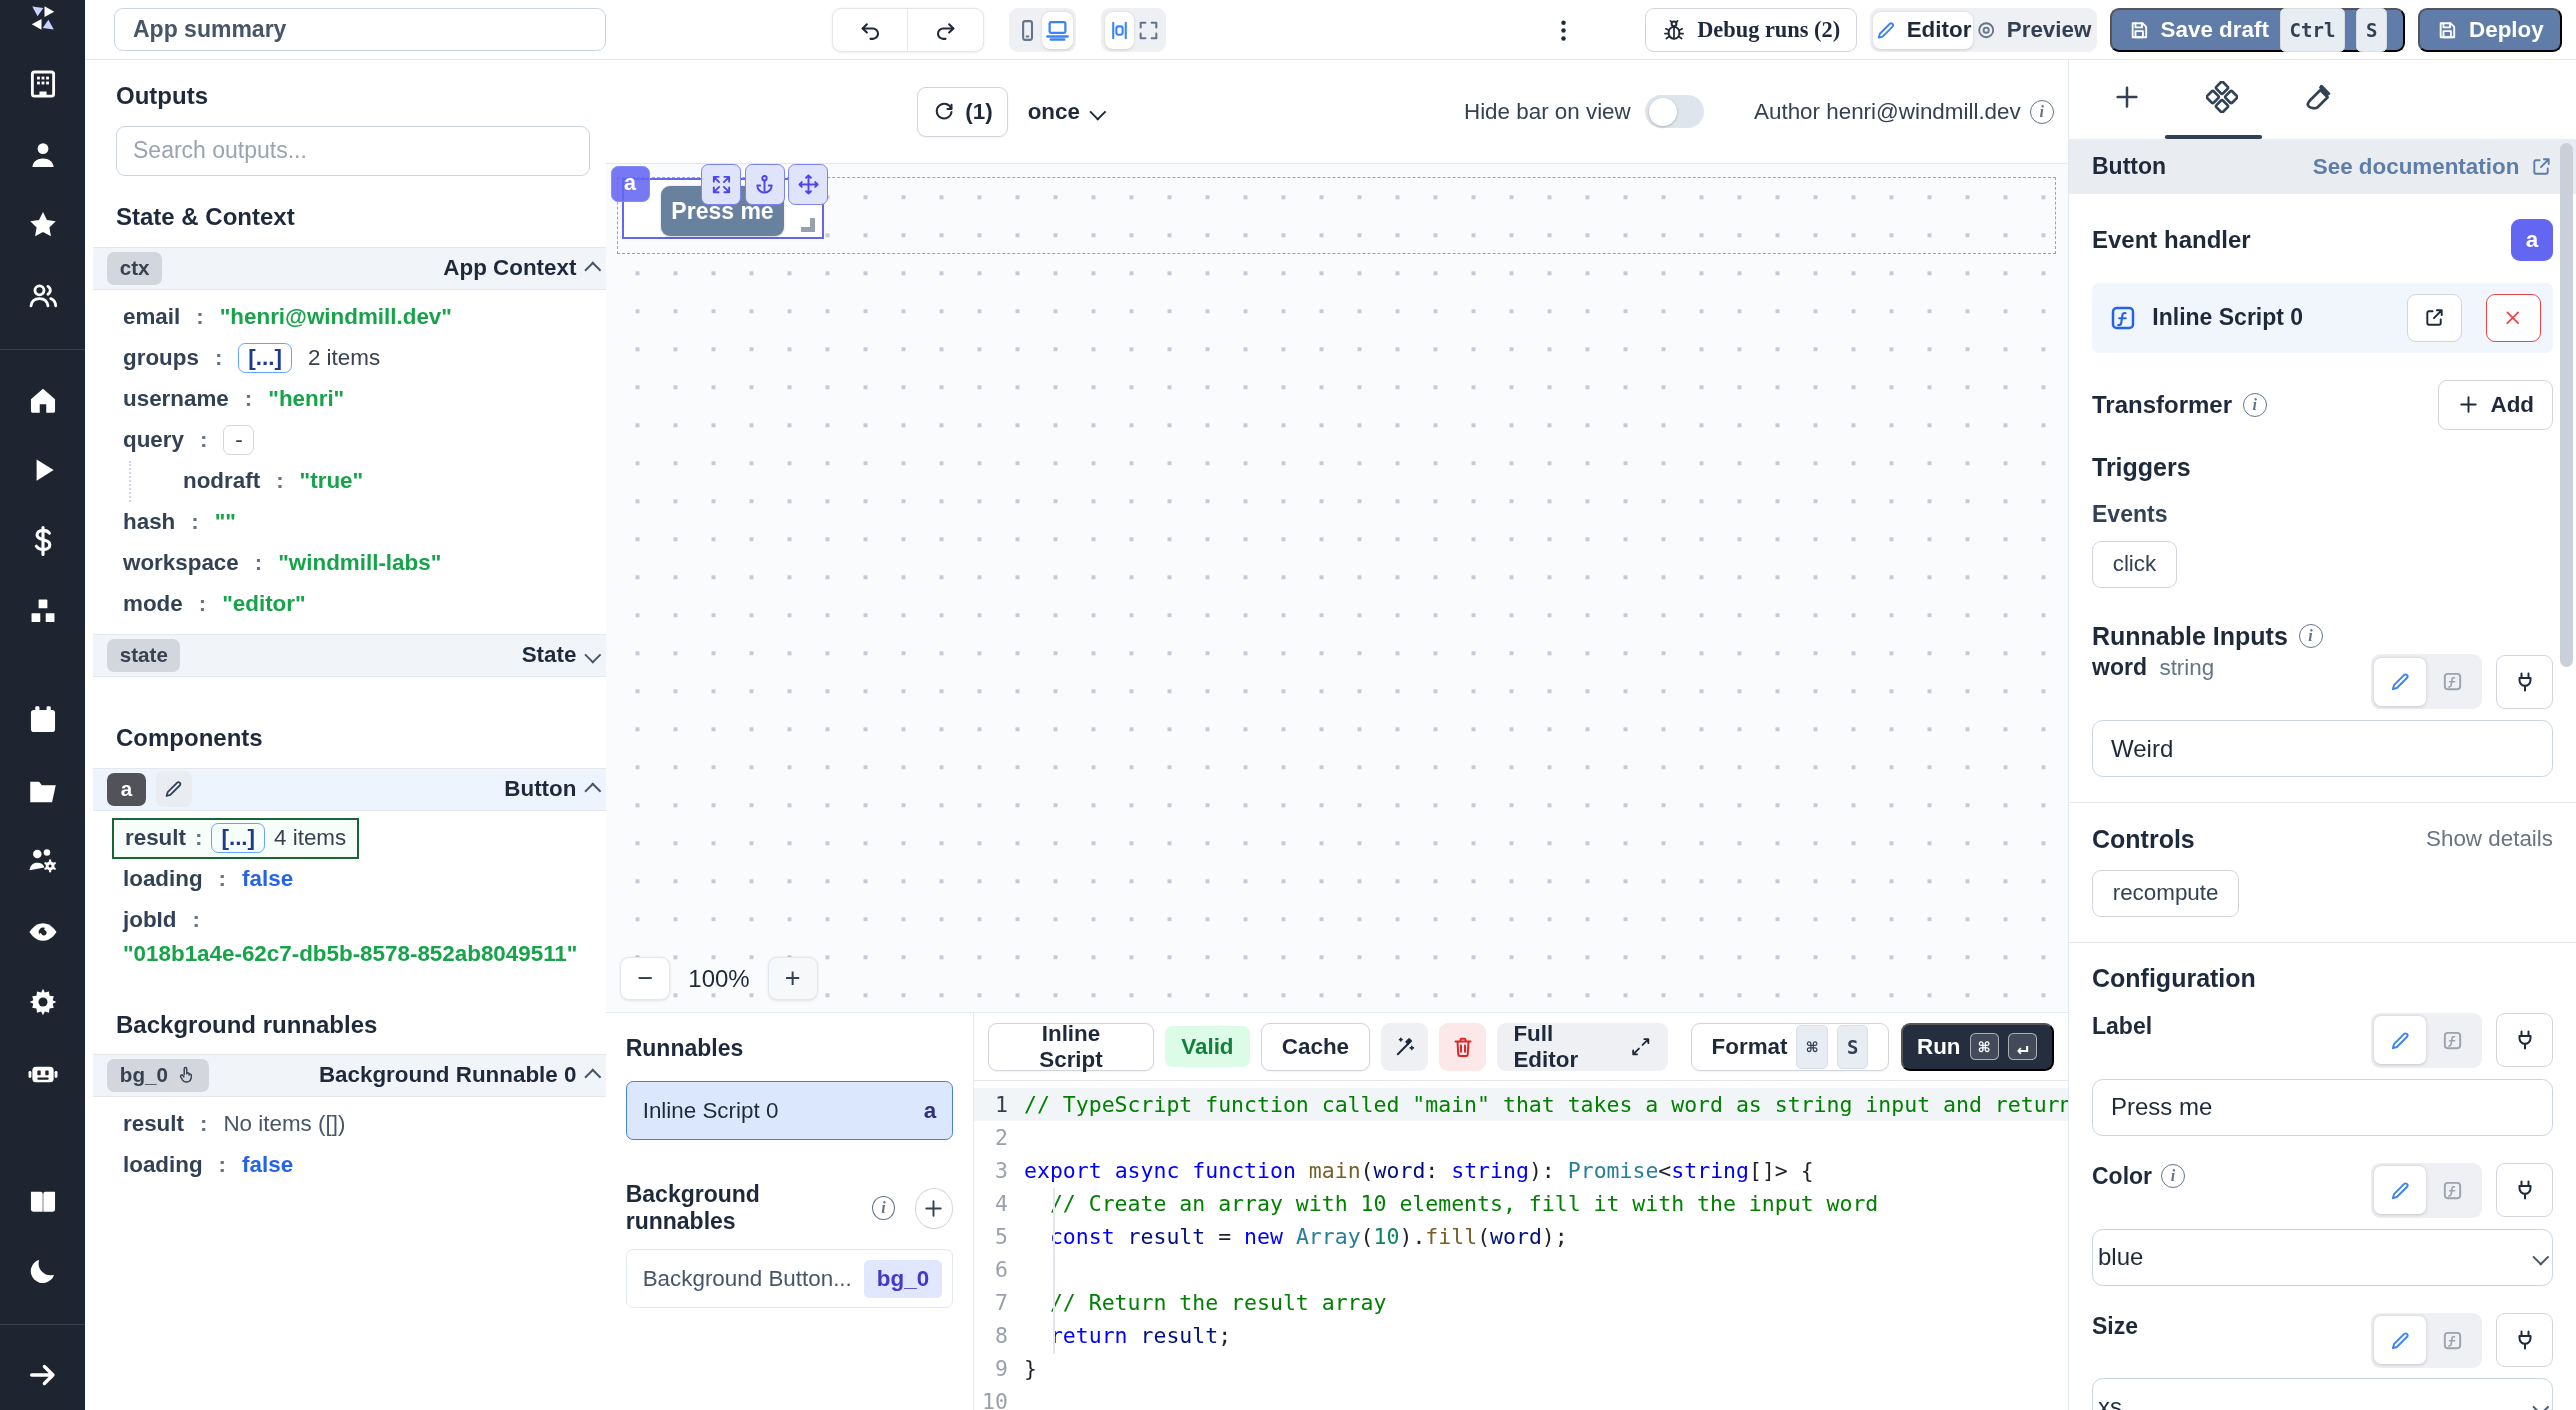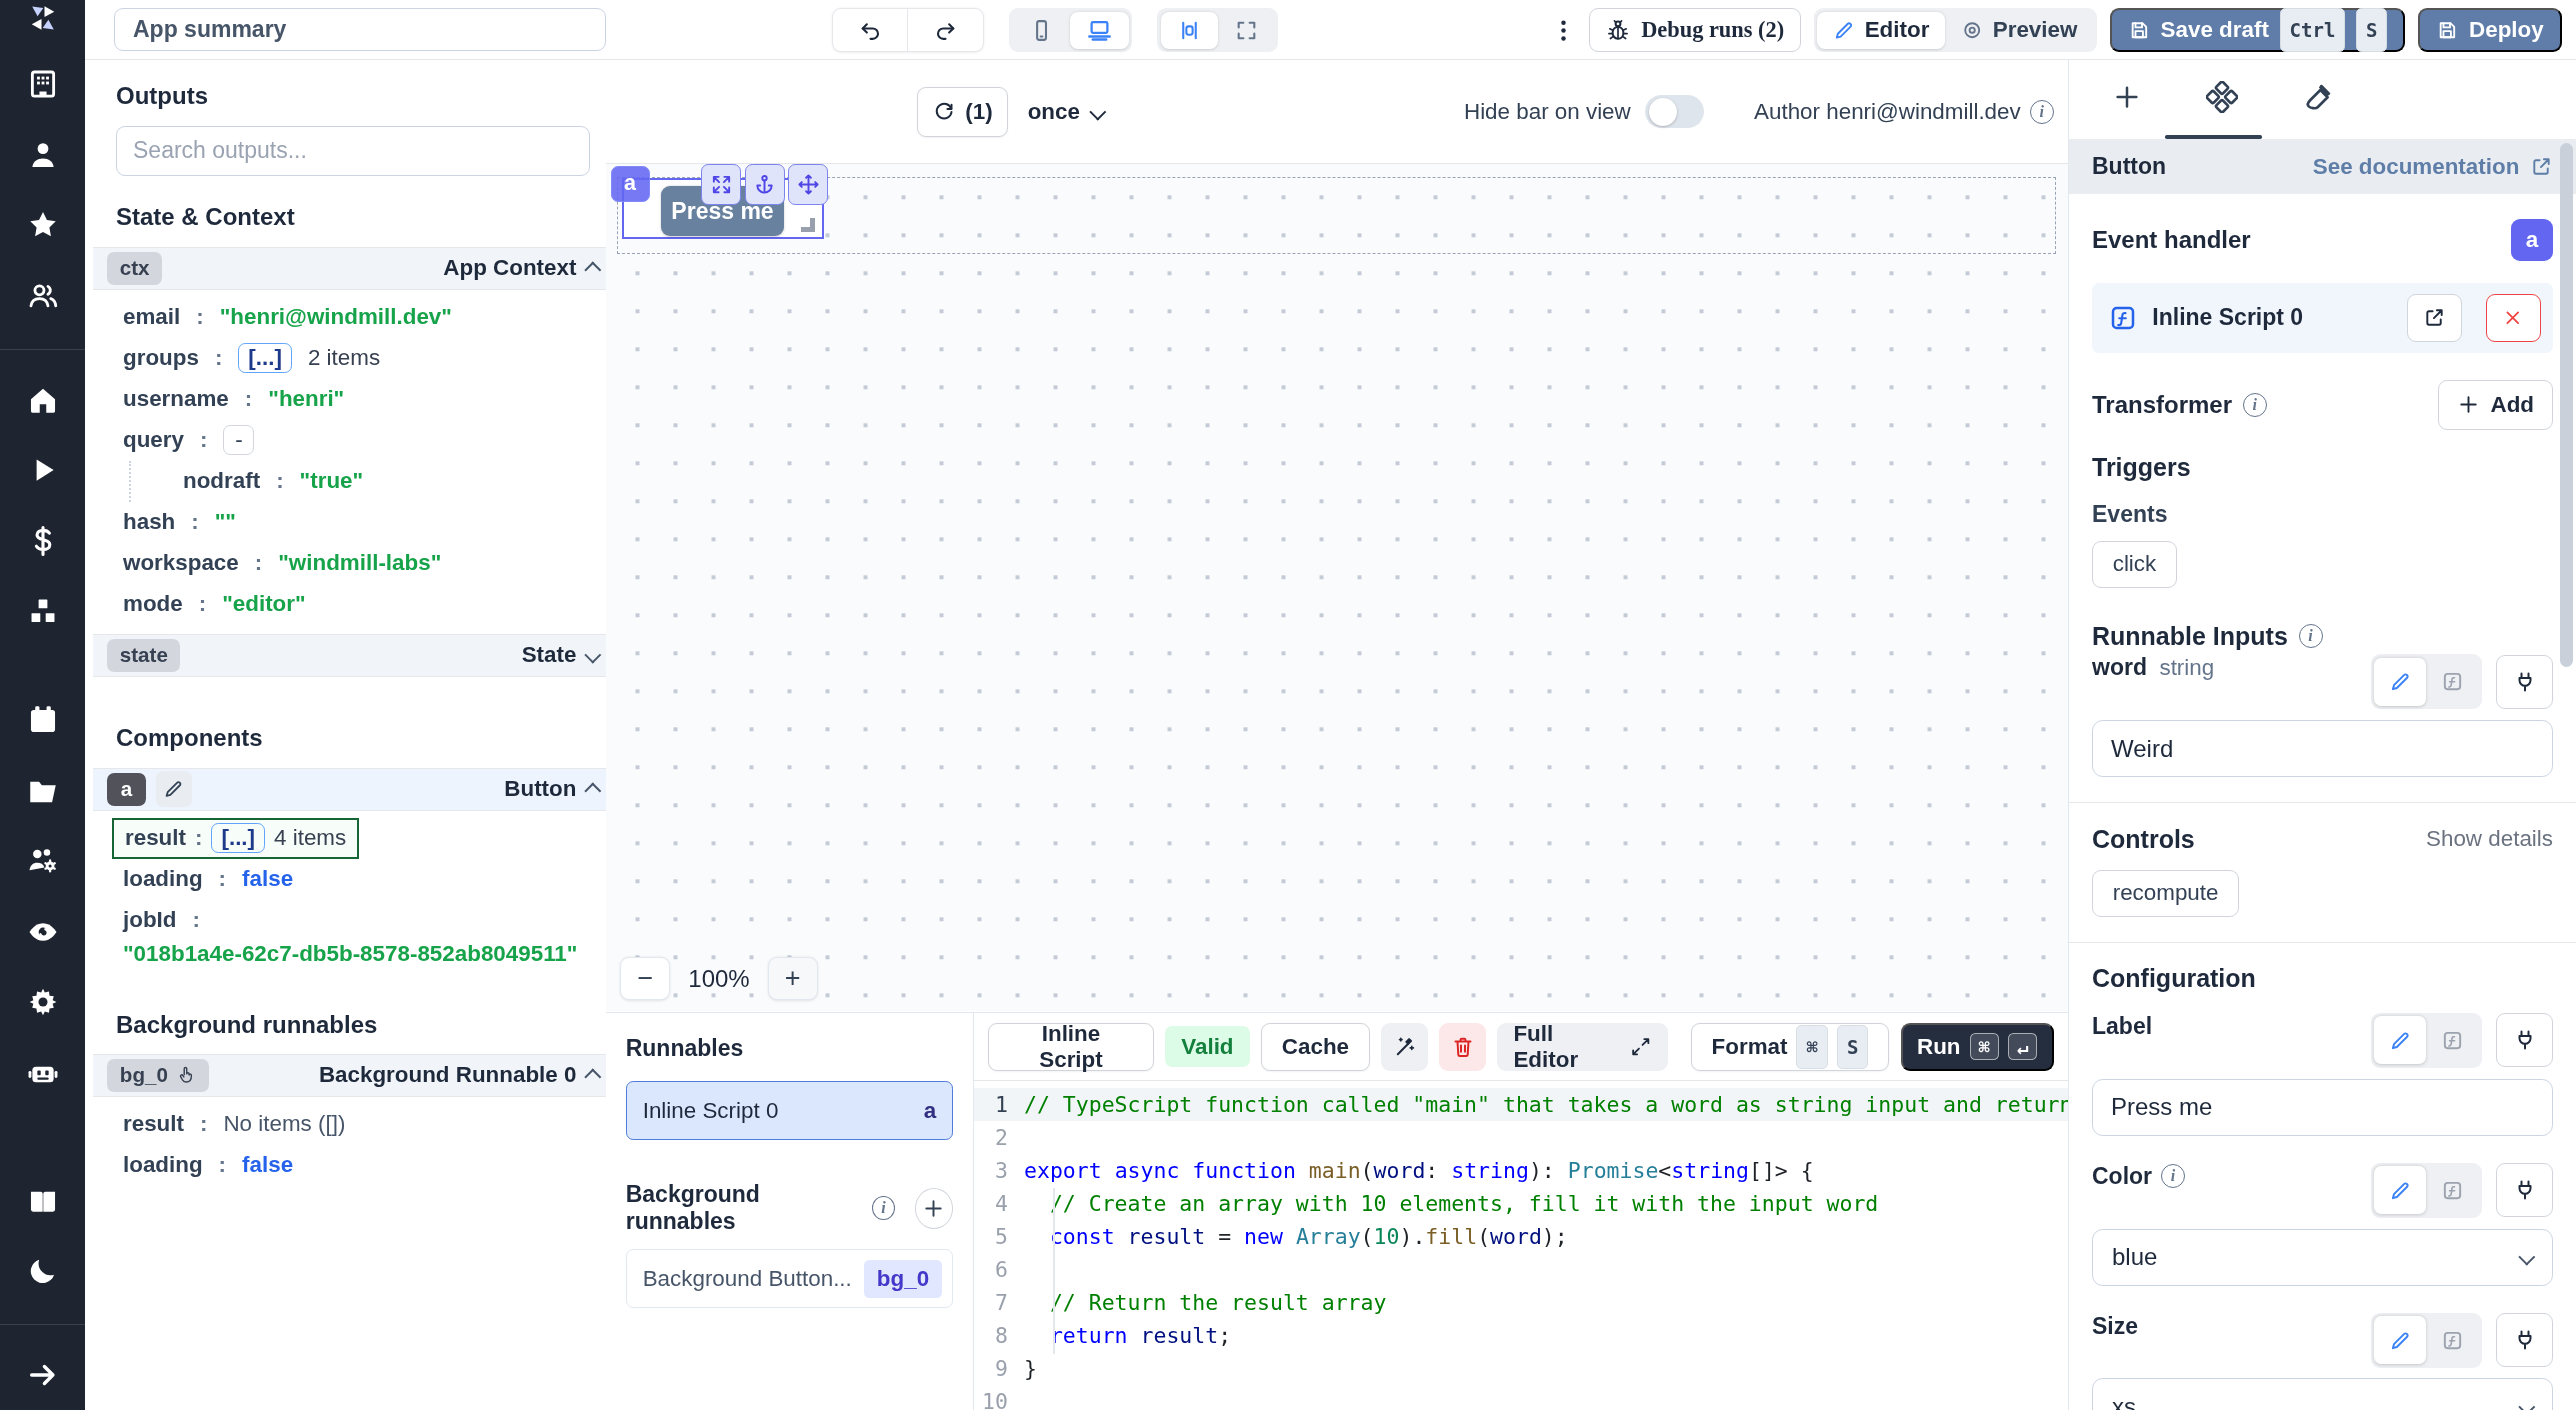--- a/index.html
+++ b/index.html
@@ -32,21 +32,21 @@
   
   #app-summary { position:absolute; left:29px; top:8px; width:492px; height:43px; border:1.8px solid #cbd5e1;
     border-radius:9px; padding:0 18px; font-size:23px; color:#475569; font-weight:600; outline:none;
     font-family:"Liberation Sans",sans-serif; background:#fff; }
   .tb-center { position:absolute; left:747px; top:8px; display:flex; gap:25px; align-items:center; }
   .btn-pair { display:flex; height:44px; border:1.8px solid #e5e7eb; border-radius:9px; background:#fff;
     box-shadow:0 0.9px 2.7px rgba(0,0,0,.07); overflow:hidden; }
   .btn-pair > div { width:75px; display:flex; align-items:center; justify-content:center; color:#1e293b; cursor:pointer; }
   .btn-pair > div:first-child { border-right:1.8px solid #e5e7eb; }
   .seg { display:flex; background:#eef0f3; border-radius:9px; padding:3.6px; height:44px; align-items:center; }
-  .seg .opt { height:37px; display:flex; align-items:center; justify-content:center; padding:0 16px;
+  .seg .opt { height:37px; display:flex; align-items:center; justify-content:center; padding:0 2px;
     border-radius:8px; color:#64748b; cursor:pointer; gap:9px; font-weight:600; }
   .seg .opt.sel { background:#fff; box-shadow:0 0.9px 2.7px rgba(0,0,0,.15); color:#1e293b; }
   #kebab { position:absolute; left:1459px; top:10.7px; width:39px; height:39px; display:flex; align-items:center;
     justify-content:center; color:#1e293b; cursor:pointer; }
   .tb-right { position:absolute; right:14.3px; top:8px; display:flex; gap:12.5px; align-items:center; }
   .btn-light { height:44px; display:flex; align-items:center; gap:10.7px; padding:0 16px; background:#fff;
     border:1.8px solid #d1d5db; border-radius:9px; font-weight:700; color:#1e293b; cursor:pointer; }
   .btn-slate { height:44px; display:flex; align-items:center; gap:10.7px; padding:0 16px; background:#5f7da8;
     border-radius:9px; color:#fff; font-weight:700; cursor:pointer; }
   .key { font-family:"DejaVu Sans Mono",monospace; font-size:19px; background:#e8edf3; color:#334155;
@@ -189,21 +189,21 @@
   .field-head { display:flex; align-items:flex-start; justify-content:space-between; }
   .field-name { font-weight:700; color:#1e293b; font-size:23px; } .field-type { color:#64748b; margin-left:12.5px; }
   .seg2 { display:flex; background:#eef0f3; border-radius:9px; padding:3.6px; align-items:center; }
   .seg2 .o { width:52px; height:48px; border-radius:7.2px; display:flex; align-items:center; justify-content:center;
     color:#9ca3af; cursor:pointer; }
   .seg2 .o.sel { background:#fff; box-shadow:0 0.9px 3.6px rgba(0,0,0,.18); color:#3b82f6; }
   .plug-btn { width:57px; height:54px; border:1.8px solid #d1d5db; border-radius:9px; background:#fff; color:#1e293b;
     display:flex; align-items:center; justify-content:center; cursor:pointer; margin-left:14.3px; }
   .text-input { width:100%; height:57px; border:1.8px solid #cbd5e1; border-radius:10.7px; padding:0 18px; font-size:24px;
     color:#1e293b; outline:none; margin-top:10.7px; font-family:"Liberation Sans",sans-serif; background:#fff; }
-  .select { width:100%; height:57px; border:1.8px solid #cbd5e1; border-radius:10.7px; padding:0 19px; margin-top:10.7px;
+  .select { width:100%; height:57px; border:1.8px solid #cbd5e1; border-radius:10.7px; padding:0 5px; margin-top:10.7px;
     display:flex; align-items:center; justify-content:space-between; color:#1e293b; font-size:24px; cursor:pointer;
     background:#fff; }
   .rp-div { border-top:1.8px solid #e5e7eb; margin:25px -23px 0 -23px; }
   .muted-link { color:#6b7280; cursor:pointer; }
   #rp-scroll { position:absolute; right:2.7px; top:83px; width:13.4px; height:524px; border-radius:7.2px; background:#c9d0da; }
 </style>
 </head>
 <body>
 
 <aside id="rail">

